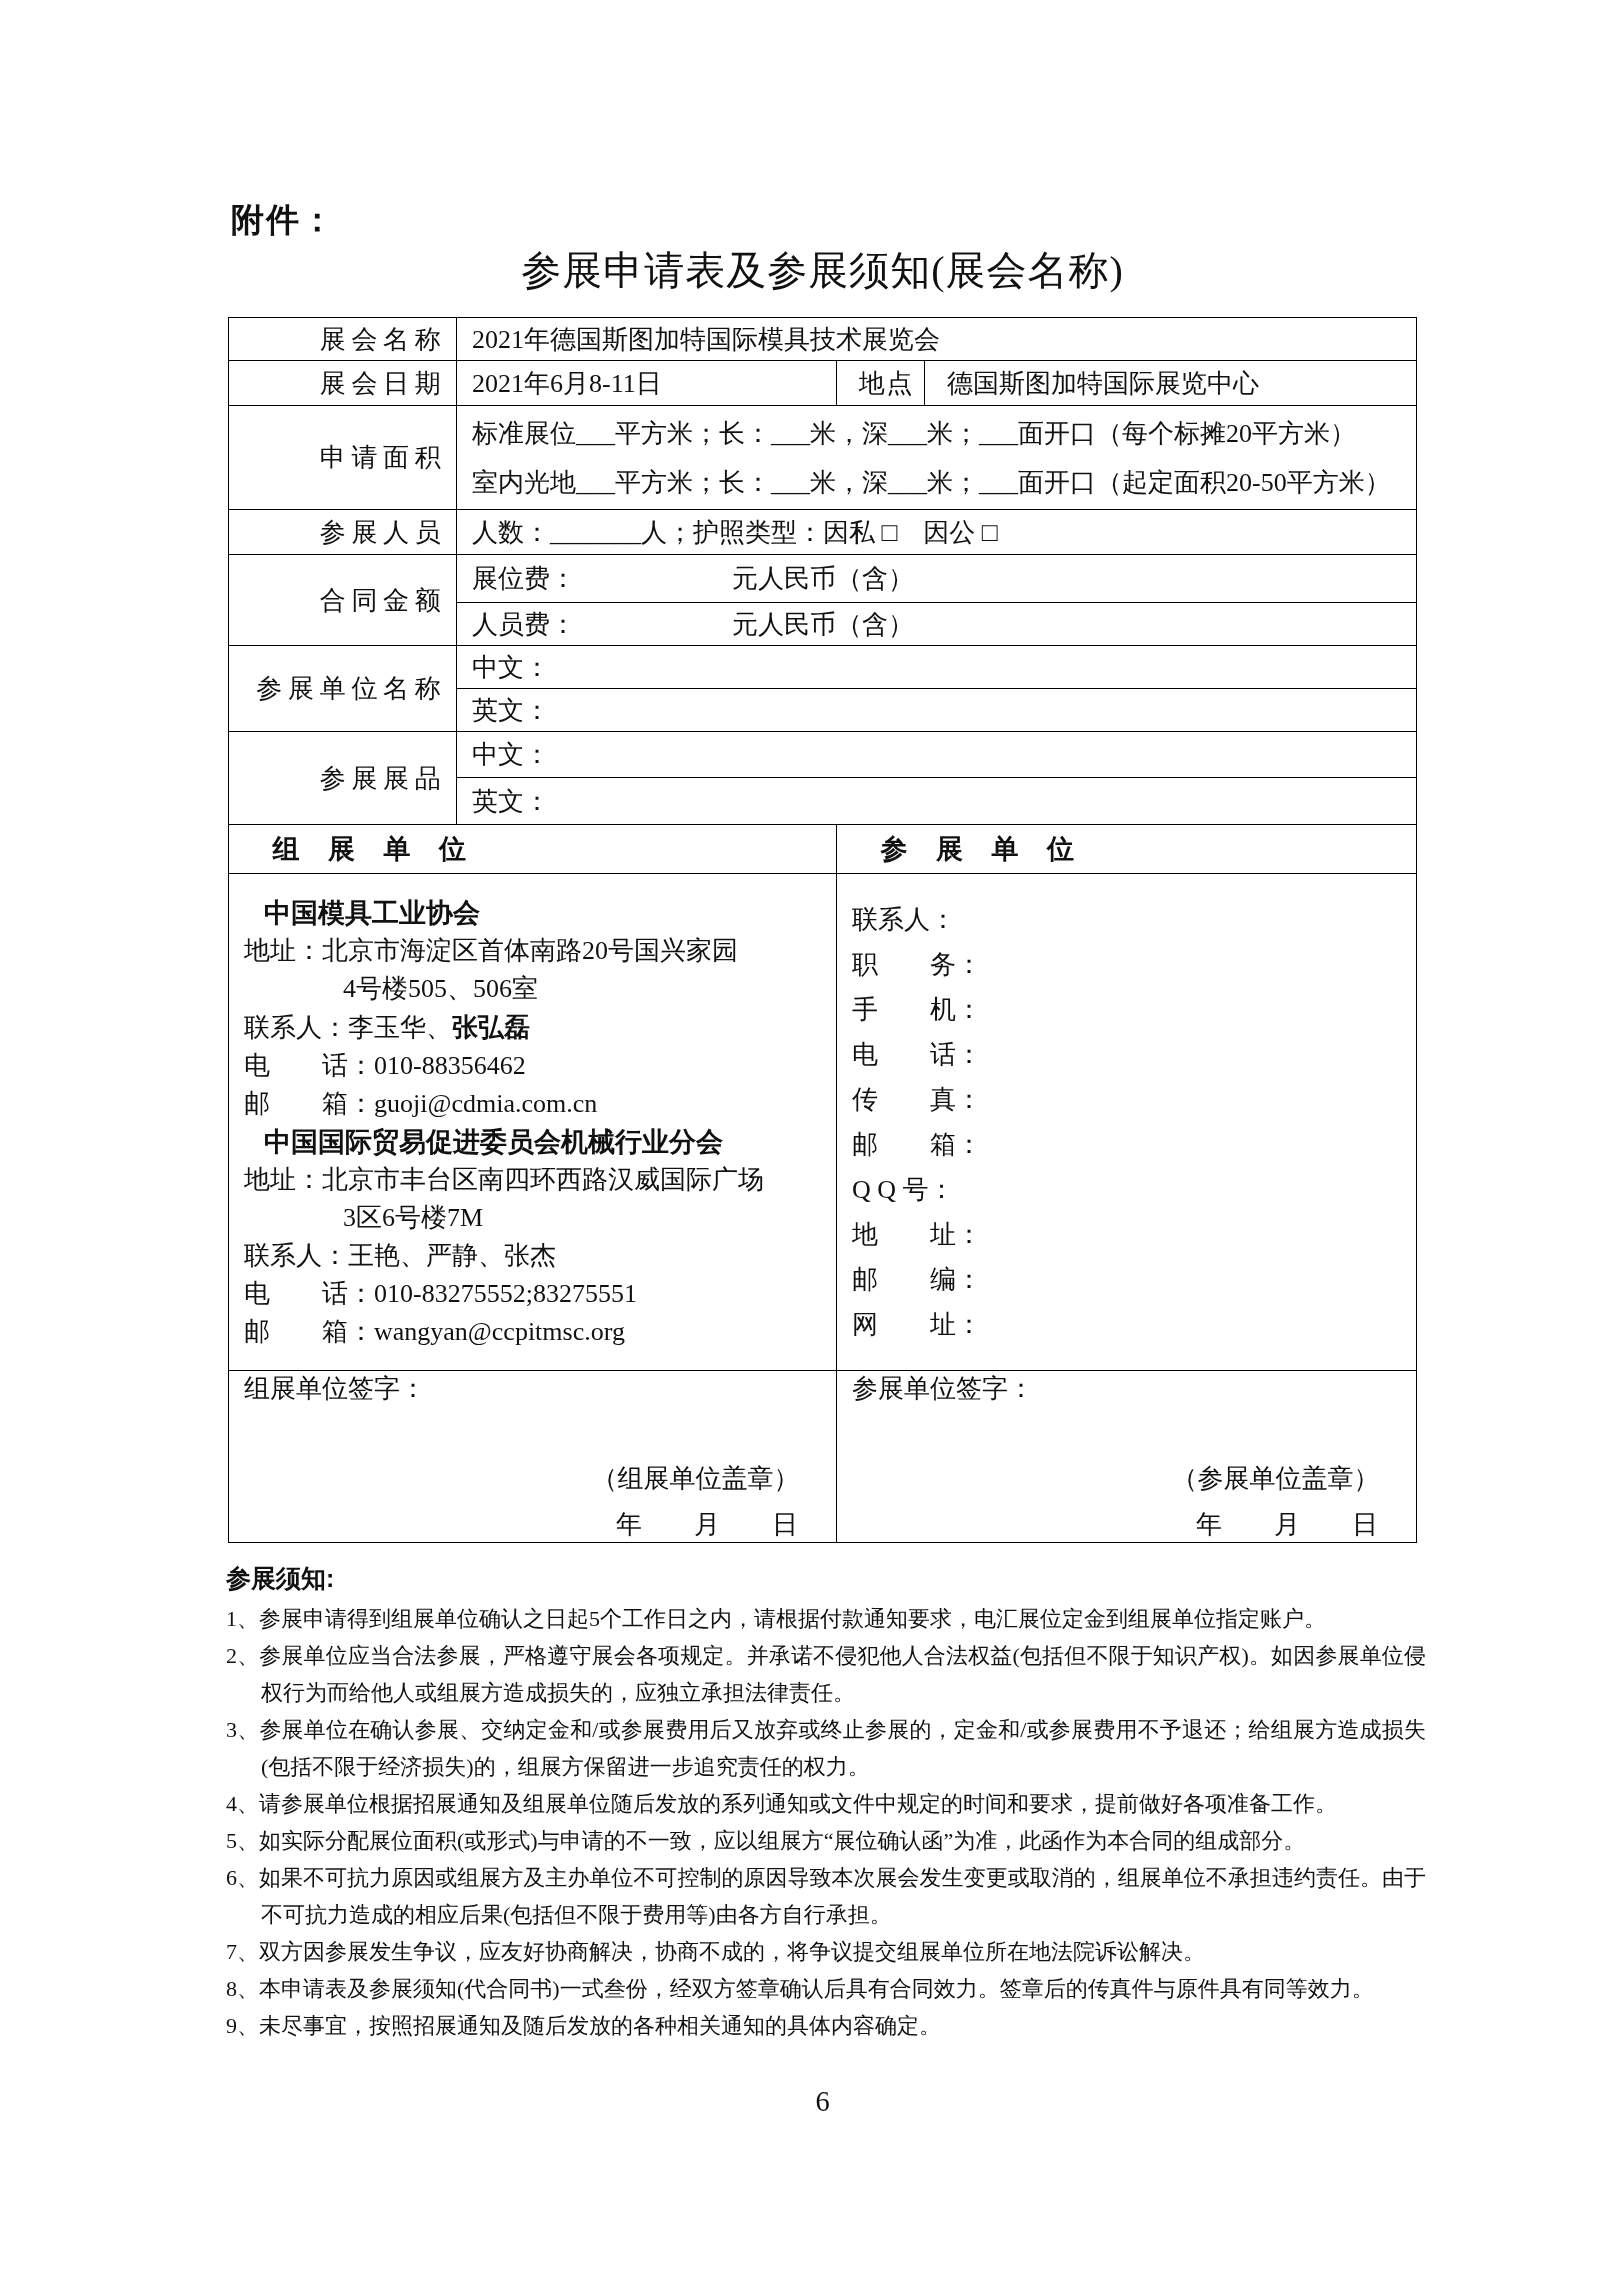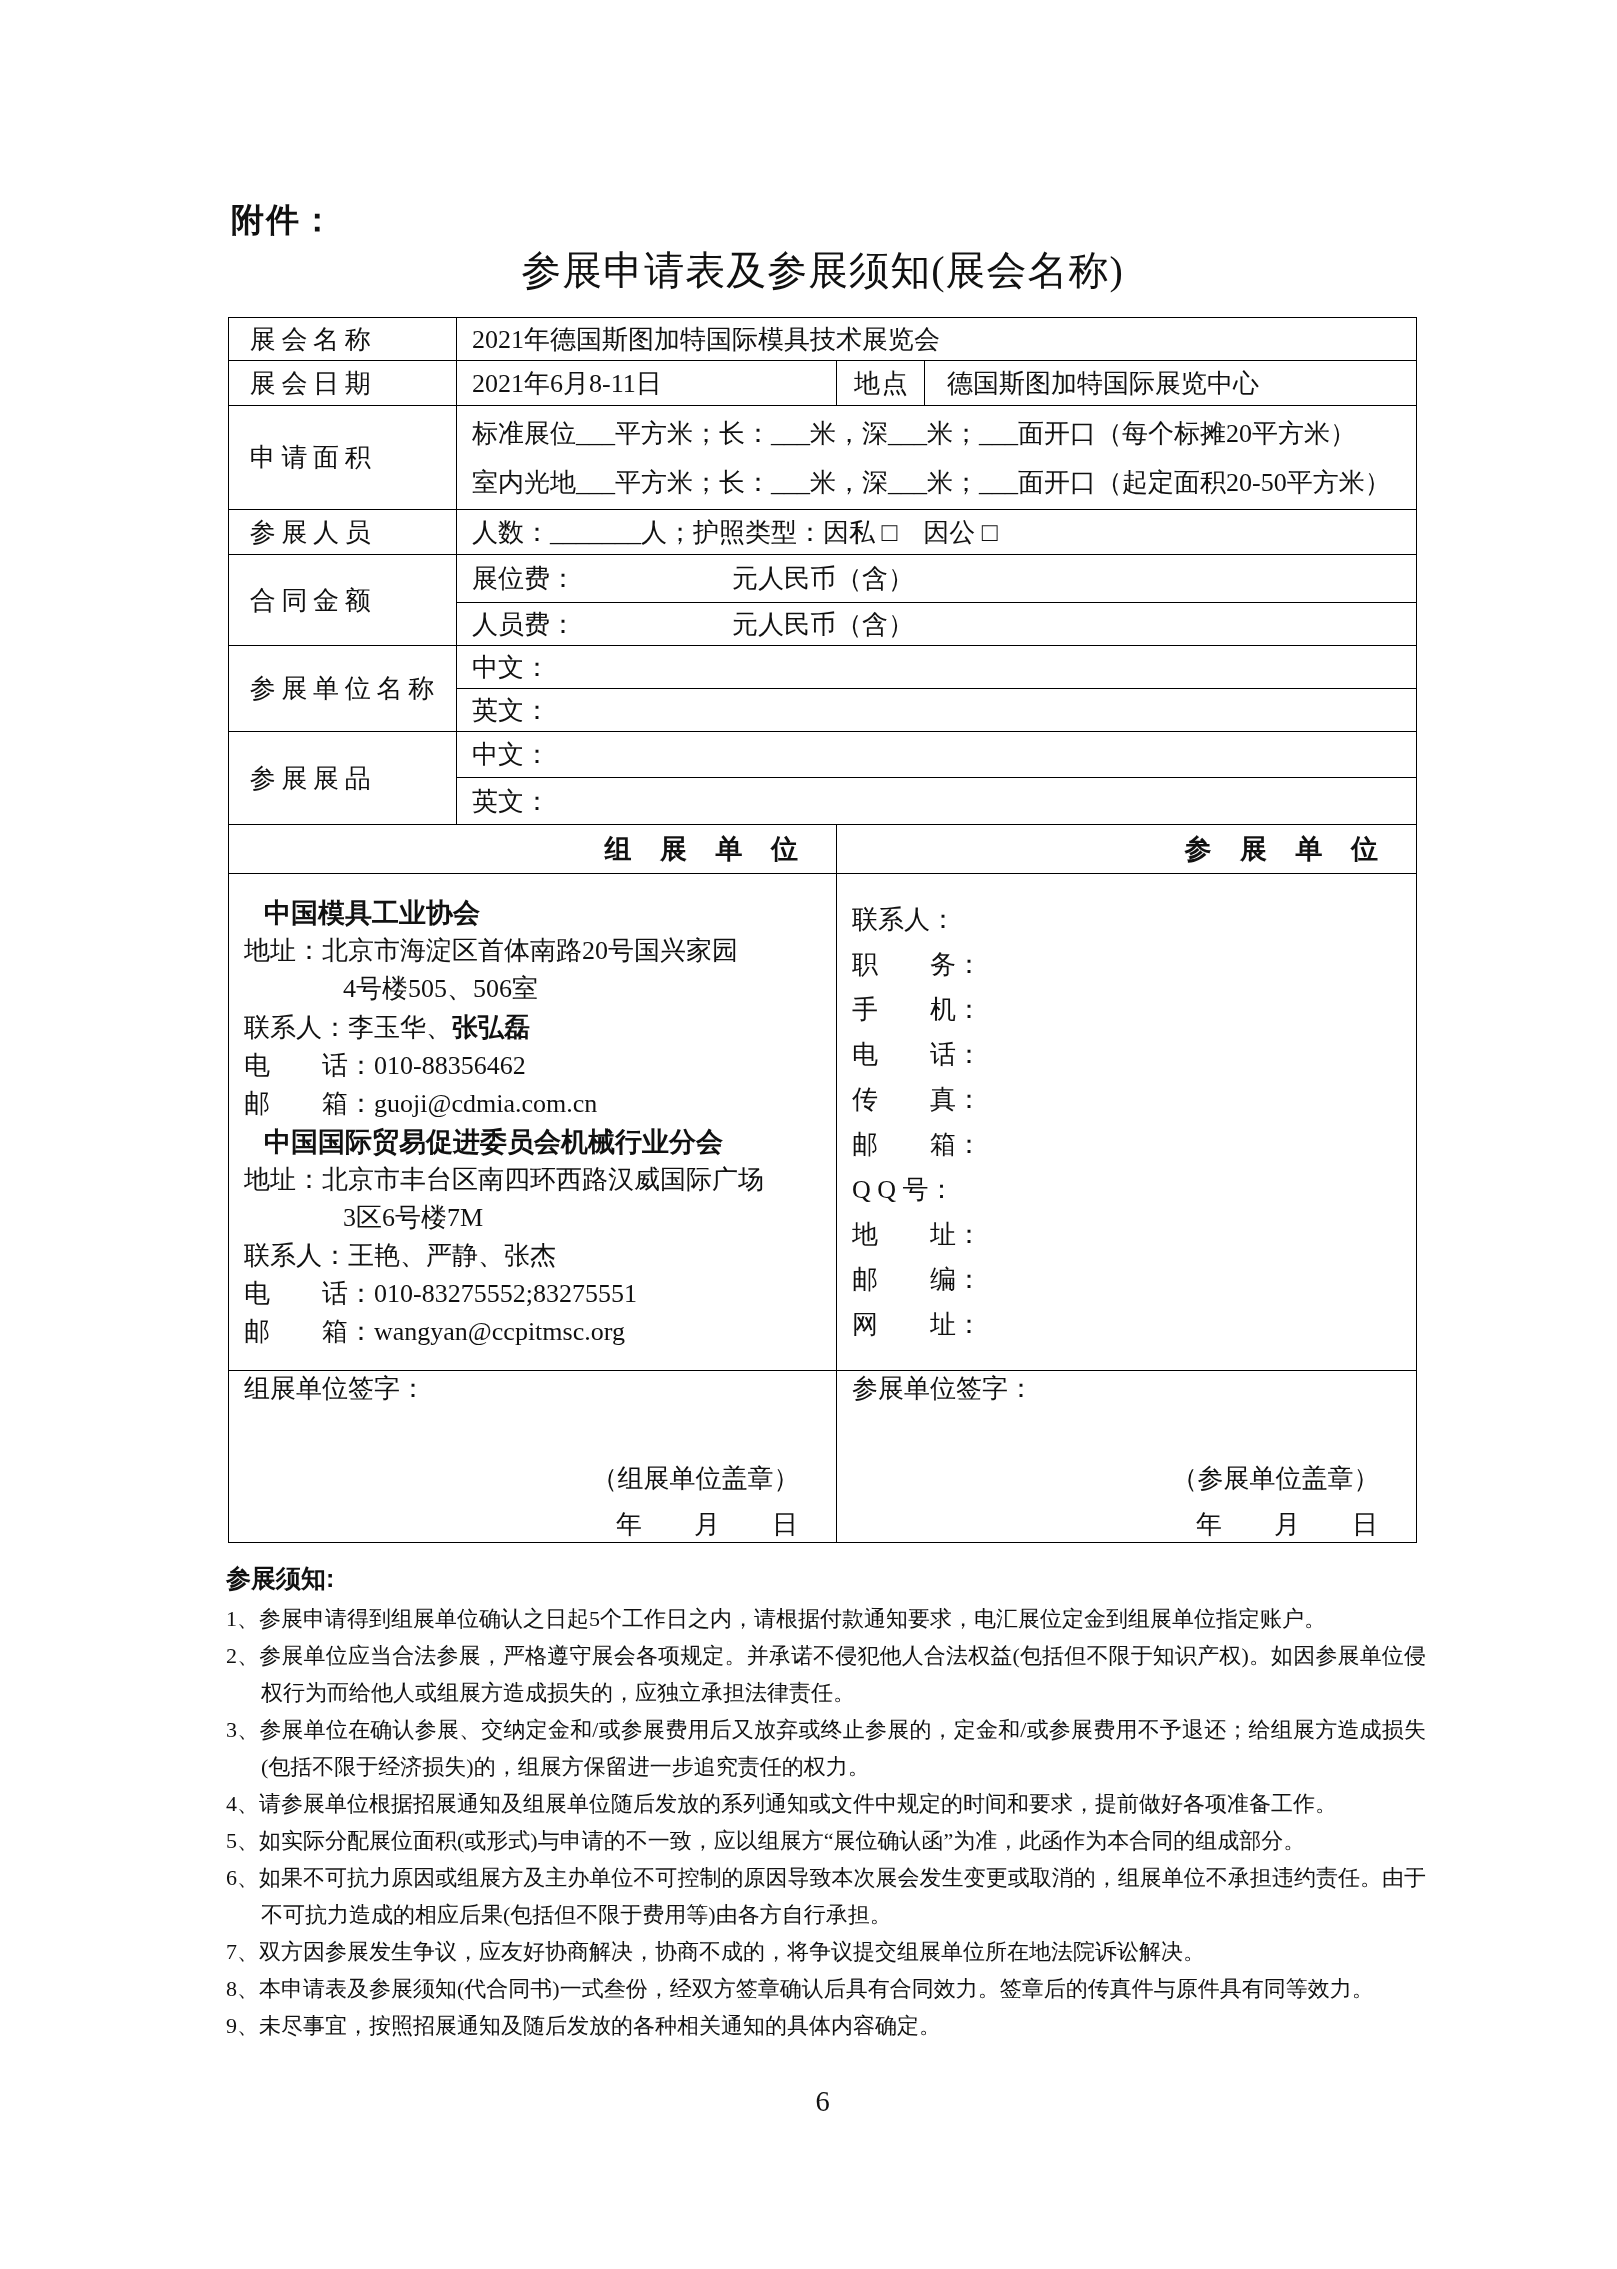--- a/index.html
+++ b/index.html
@@ -29,40 +29,40 @@
     width: 1189px; border-collapse: collapse; table-layout: fixed;
     font-size: 26px; color: #111111;
   }
   table.form td {
     border: 1.9px solid #000;
     padding: 0 9.5px 0 15px;
     vertical-align: middle;
     overflow: hidden;
   }
   td.lbl {
-    text-align: left; letter-spacing: 5.7px; text-indent: 5.7px;
+    text-align: right; letter-spacing: 5.7px; text-indent: 5.7px;
     padding: 0 3.8px;
   }
   tr.r-name  { height: 43px; }
   tr.r-date  { height: 45px; }
   tr.r-area  { height: 104px; }
   tr.r-staff { height: 45px; }
   tr.r-fee1  { height: 48px; }
   tr.r-fee2  { height: 43px; }
   tr.r-cn1   { height: 43px; }
   tr.r-en1   { height: 43px; }
   tr.r-cn2   { height: 46px; }
   tr.r-en2   { height: 47px; }
   tr.r-sec   { height: 49px; }
   tr.r-main  { height: 497px; }
   tr.r-sig   { height: 163px; }
 
   .area-line { line-height: 49px; white-space: nowrap; }
   td.sec {
-    text-align: right; font-family: "Liberation Sans", "DejaVu Sans", sans-serif;
+    text-align: left; font-family: "Liberation Sans", "DejaVu Sans", sans-serif;
     font-weight: bold; font-size: 27px; letter-spacing: 28.5px; text-indent: 28.5px;
   }
   td.orgcell { vertical-align: top; padding: 11.4px 7.6px 0 13.3px; line-height: 38px; }
   .org-name { font-family: "Liberation Sans", "DejaVu Sans", sans-serif; font-weight: bold; font-size: 27px; margin-left: 20px; }
   .org-line { }
   .org-line-indent { padding-left: 99px; }
   td.contactcell { vertical-align: top; padding: 32px 7.6px 0 28.5px; }
   .contact-line { line-height: 45px; }
 
   td.sigcell { vertical-align: top; padding: 9.5px 13.3px 0 13.3px; margin-left: 11px; }

